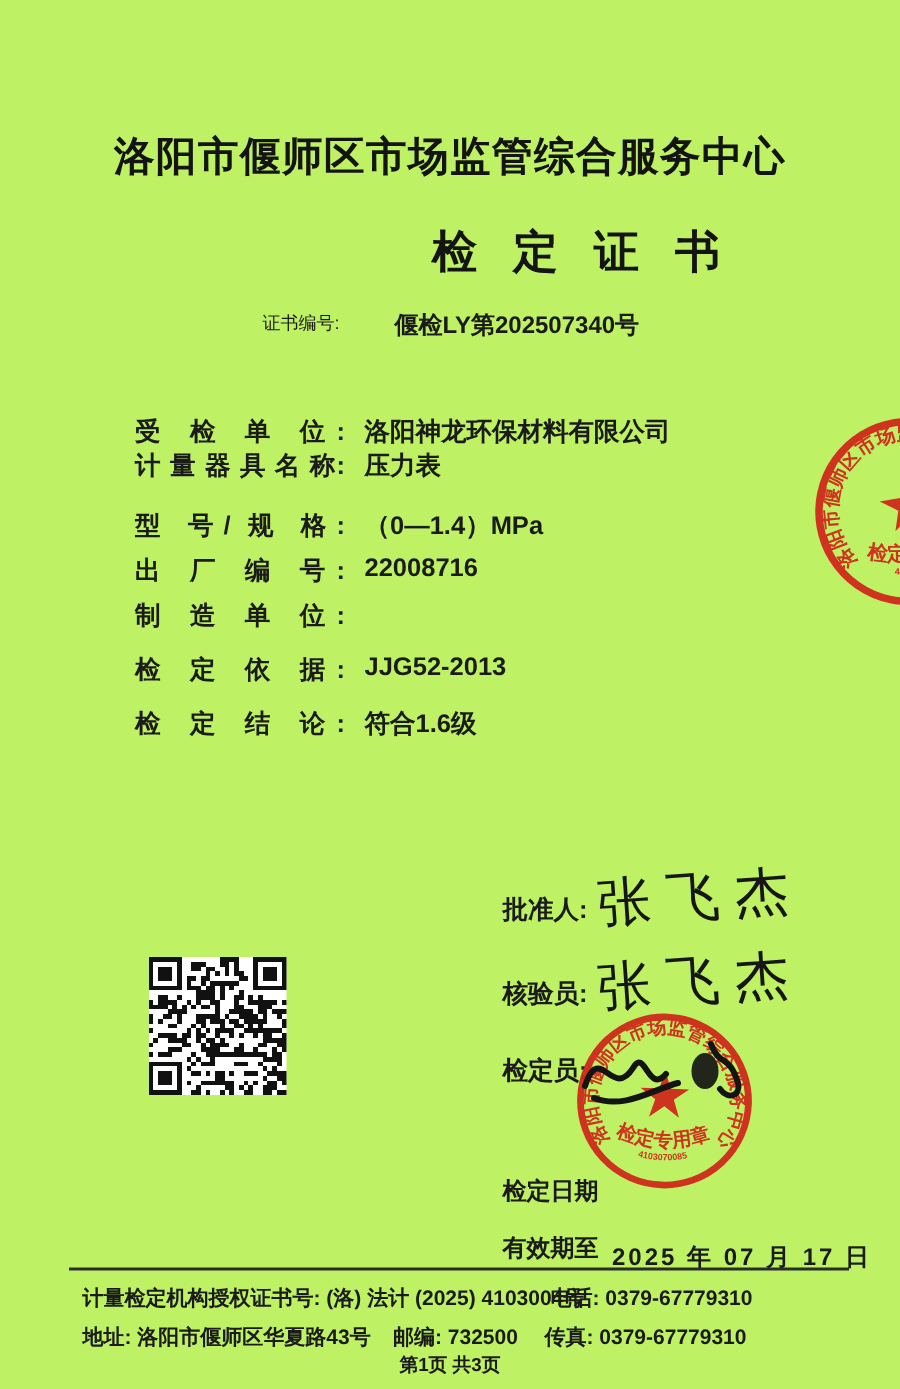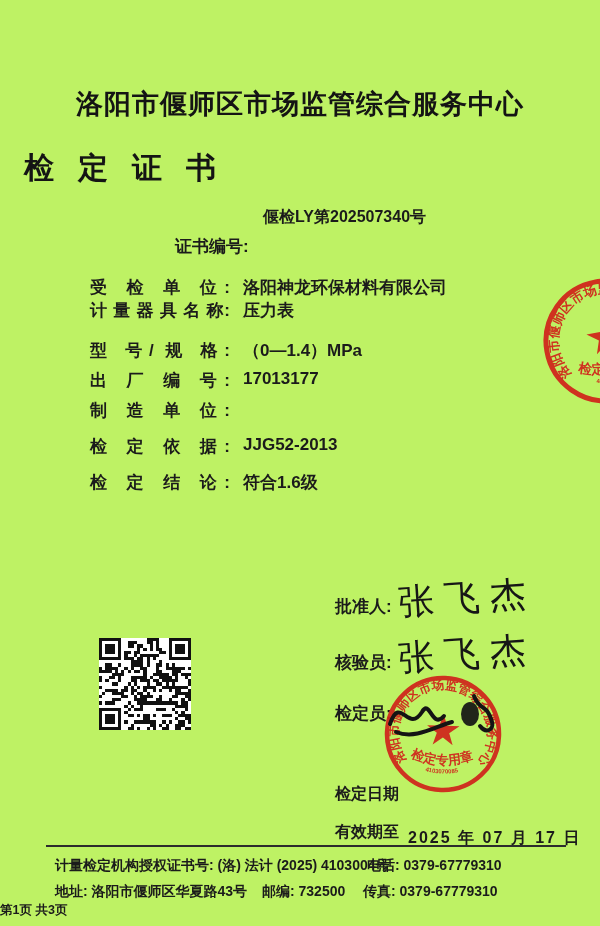--- a/index.html
+++ b/index.html
@@ -7,43 +7,43 @@
     position:relative;width:600px;height:926px;background:#bef264;
     overflow:hidden;font-family:"Liberation Sans","DejaVu Sans",sans-serif;
     color:#1b1b1b;
   }
   .abs{position:absolute;}
   .org-title{
     left:0;top:86px;width:600px;text-align:center;
     font-size:27px;font-weight:700;letter-spacing:1px;color:#141414;
   }
   .doc-title{
-    left:0;top:148px;width:504px;text-align:left;
+    left:0;top:148px;width:504px;text-align:right;
     font-size:30px;font-weight:700;letter-spacing:24px;text-indent:24px;color:#141414;
   }
-  .certno-label{left:175px;top:207px;font-size:17px;font-weight:700;margin-top:28px;}
+  .certno-label{left:175px;top:207px;font-size:12px;font-weight:400;}
   .certno-value{left:263px;top:207px;font-size:16px;font-weight:600;}
   .field-row{left:90px;height:22px;}
   .field-label{
     display:inline-block;width:140px;font-size:17px;font-weight:700;
     text-align:justify;text-align-last:justify;vertical-align:top;white-space:pre;
   }
   .field-value{
     position:absolute;left:153px;top:0;font-size:17px;font-weight:600;white-space:nowrap;
   }
   .sig-label{font-size:17px;font-weight:700;}
   .sig-name{
     font-size:36px;font-weight:400;letter-spacing:10px;color:#161616;
     transform:rotate(-4deg);display:inline-block;white-space:nowrap;
   }
   .date-label{font-size:16px;font-weight:700;}
   .date-value{font-size:16px;font-weight:700;letter-spacing:2px;white-space:nowrap;margin-top:44px;}
   .divider{left:46px;top:845px;width:520px;border-top:2px solid #2c2c2c;}
   .foot{font-size:14px;font-weight:700;white-space:nowrap;color:#1b1b1b;}
-  .page-info{left:0;top:902px;width:600px;font-size:12.5px;font-weight:600;}
+  .page-info{left:0;top:902px;width:600px;text-align:center;font-size:12.5px;font-weight:600;}
   .seal-svg{pointer-events:none;}
   .seal-text{font-family:"Liberation Sans","DejaVu Sans",sans-serif;font-weight:700;}
 </style>
 </head>
 <body>
 
 <div id="page">
 
   <div class="abs org-title">洛阳市偃师区市场监管综合服务中心</div>
   <div class="abs doc-title">检定证书</div>
@@ -58,21 +58,21 @@
   <div class="abs field-row" style="top:299px">
     <span class="field-label">计 量 器 具 名 称:</span>
     <span class="field-value">压力表</span>
   </div>
   <div class="abs field-row" style="top:339px">
     <span class="field-label">型 号/ 规 格:</span>
     <span class="field-value">（0—1.4）MPa</span>
   </div>
   <div class="abs field-row" style="top:369px">
     <span class="field-label">出 厂 编 号:</span>
-    <span class="field-value">17013177</span>
+    <span class="field-value">22008716</span>
   </div>
   <div class="abs field-row" style="top:399px">
     <span class="field-label">制 造 单 位:</span>
   </div>
   <div class="abs field-row" style="top:435px">
     <span class="field-label">检 定 依 据:</span>
     <span class="field-value">JJG52-2013</span>
   </div>
   <div class="abs field-row" style="top:471px">
     <span class="field-label">检 定 结 论:</span>

